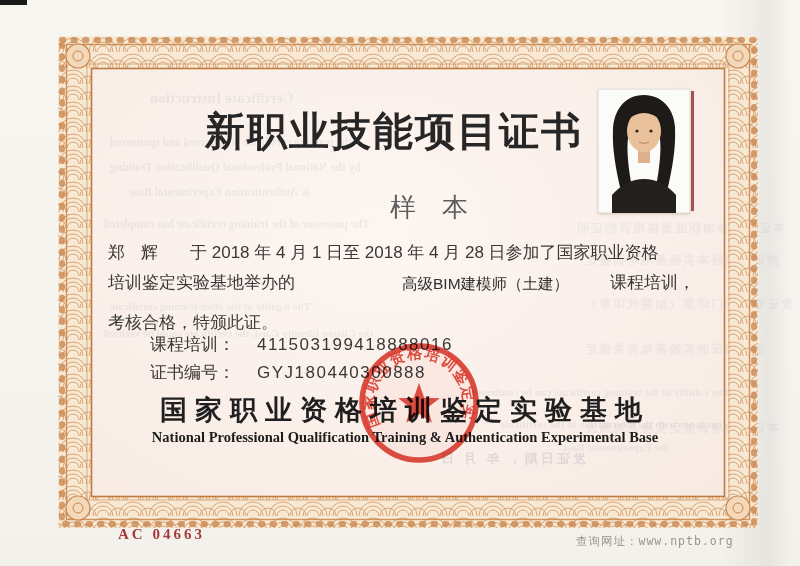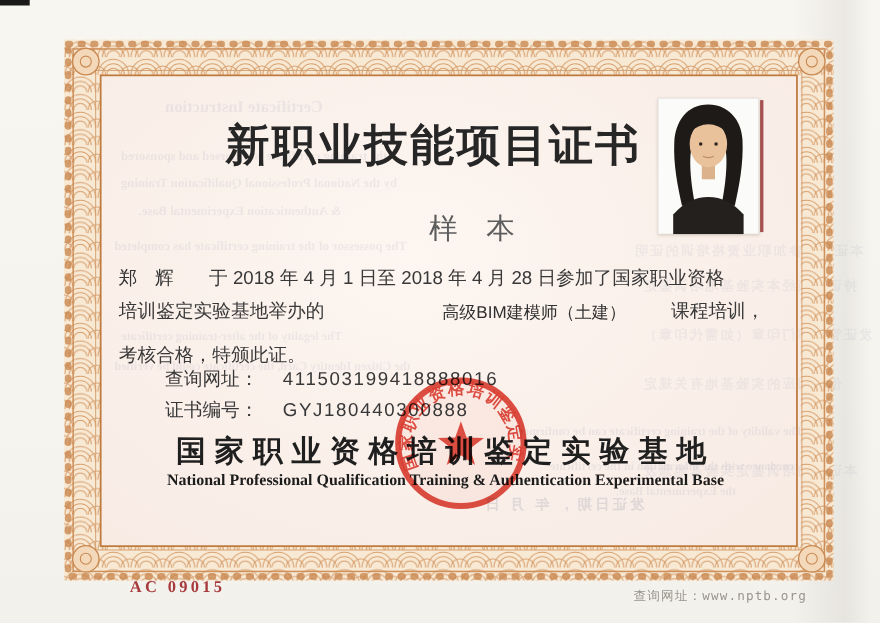--- a/index.html
+++ b/index.html
@@ -123,21 +123,21 @@
 
   <div class="body-line" style="left:108px;top:241px;">
     <span class="holder-name">郑辉</span><span>于 2018 年 4 月 1 日至 2018 年 4 月 28 日参加了国家职业资格</span>
   </div>
   <div class="body-line" style="left:108px;top:271px;">培训鉴定实验基地举办的</div>
   <div class="course">高级BIM建模师（土建）</div>
   <div class="body-line" style="left:610px;top:271px;">课程培训，</div>
   <div class="body-line" style="left:108px;top:301px;margin-top:10px;">考核合格，特颁此证。</div>
 
   <div class="body-line" style="left:150px;top:333px;">
-    <span>查询网址：</span><span class="idnum">411503199418888016</span>
+    <span>课程培训：</span><span class="idnum">411503199418888016</span>
   </div>
   <div class="body-line" style="left:150px;top:361px;">
     <span>证书编号：</span><span class="idnum">GYJ180440300888</span>
   </div>
 
   <div class="issuer-cn">国家职业资格培训鉴定实验基地</div>
   <div class="issuer-en">National Professional Qualification Training &amp; Authentication Experimental Base</div>
 
   <svg class="photo" viewBox="0 0 92 124" aria-hidden="true">
     <rect x="0" y="0" width="92" height="124" fill="#fbfbf9" stroke="#d8d6d2" stroke-width="1"></rect>
@@ -158,16 +158,16 @@
       <path id="ringpath" d="M -38.97 22.5 A 45 45 0 1 1 38.97 22.5" fill="none"></path>
     </defs>
     <text font-size="15" fill="#dc382c" letter-spacing="1.5" opacity="0.92" font-family="Liberation Sans, sans-serif" font-weight="bold">
       <textPath href="#ringpath">国家职业资格培训鉴定实验基地</textPath>
     </text>
     <g transform="translate(0,2)">
       <polygon fill="#dc382c" opacity="0.92" points="0,-22 5.2,-7.2 20.9,-6.8 8.4,2.8 12.9,17.8 0,8.8 -12.9,17.8 -8.4,2.8 -20.9,-6.8 -5.2,-7.2"></polygon>
     </g>
   </svg>
 
-  <div class="serial">AC 09015</div>
+  <div class="serial">AC 04663</div>
   <div class="query-url">查询网址：www.nptb.org</div>
 
 </div>
 
 </body></html>

